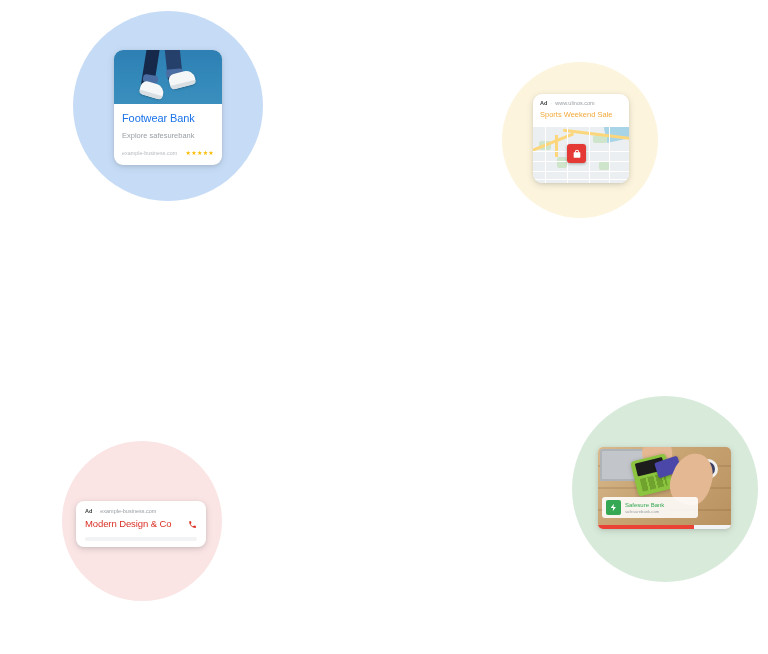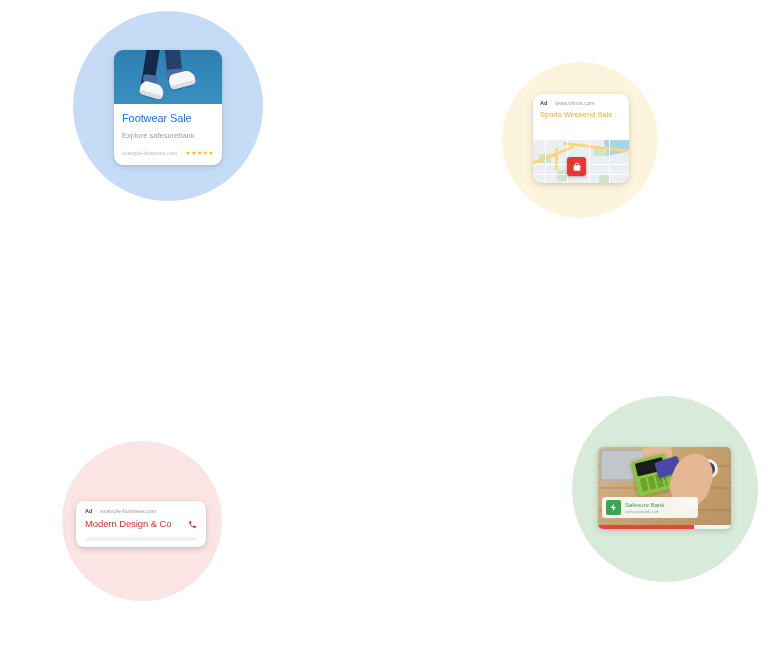--- a/index.html
+++ b/index.html
@@ -118,21 +118,21 @@
   
   #circle-map {
     left: 502px; top: 62px;
     width: 156px; height: 156px;
     background: #fcf4dc;
   }
   #card-map {
     left: 533px; top: 94px;
     width: 96px; height: 89px;
   }
-  .map-head { padding: 6px 7px 21px 7px; }
+  .map-head { padding: 6px 7px 8px 7px; }
   .ad-line {
     display: flex;
     align-items: center;
     gap: 3px;
     margin-bottom: 4px;
     white-space: nowrap;
   }
   .ad-tag {
     color: #3c4043;
     font-size: 5.5px;
@@ -356,21 +356,21 @@
       <div class="cuff a"></div>
       <div class="cuff b"></div>
       <div class="shoe a">
         <div class="shoe-sole"></div>
       </div>
       <div class="shoe b">
         <div class="shoe-sole"></div>
       </div>
     </div>
     <div class="card-body">
-      <div class="headline-blue">Footwear Sale</div>
+      <div class="headline-blue">Footwear Bank</div>
       <div class="subtext">Explore safesurebank</div>
       <div class="card-foot">
         <span class="domain">example-business.com</span>
         <span class="stars">★★★★★</span>
       </div>
     </div>
   </div>
 
   <div class="circle" id="circle-map"></div>
 

